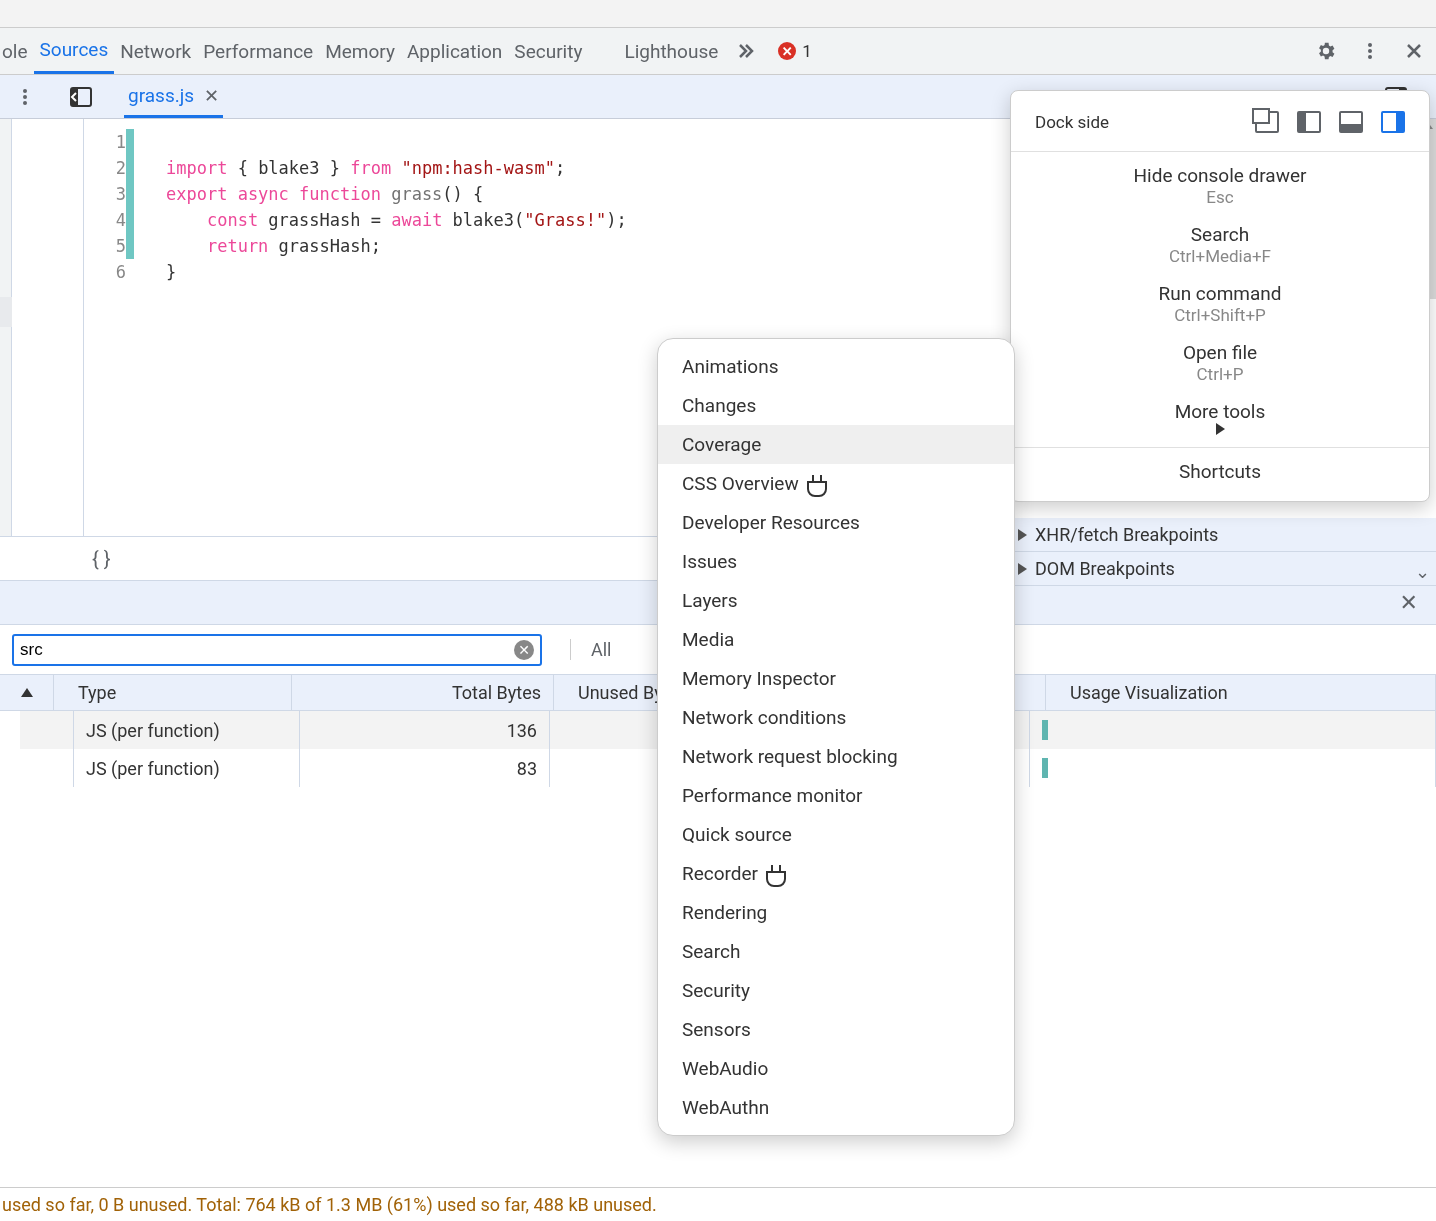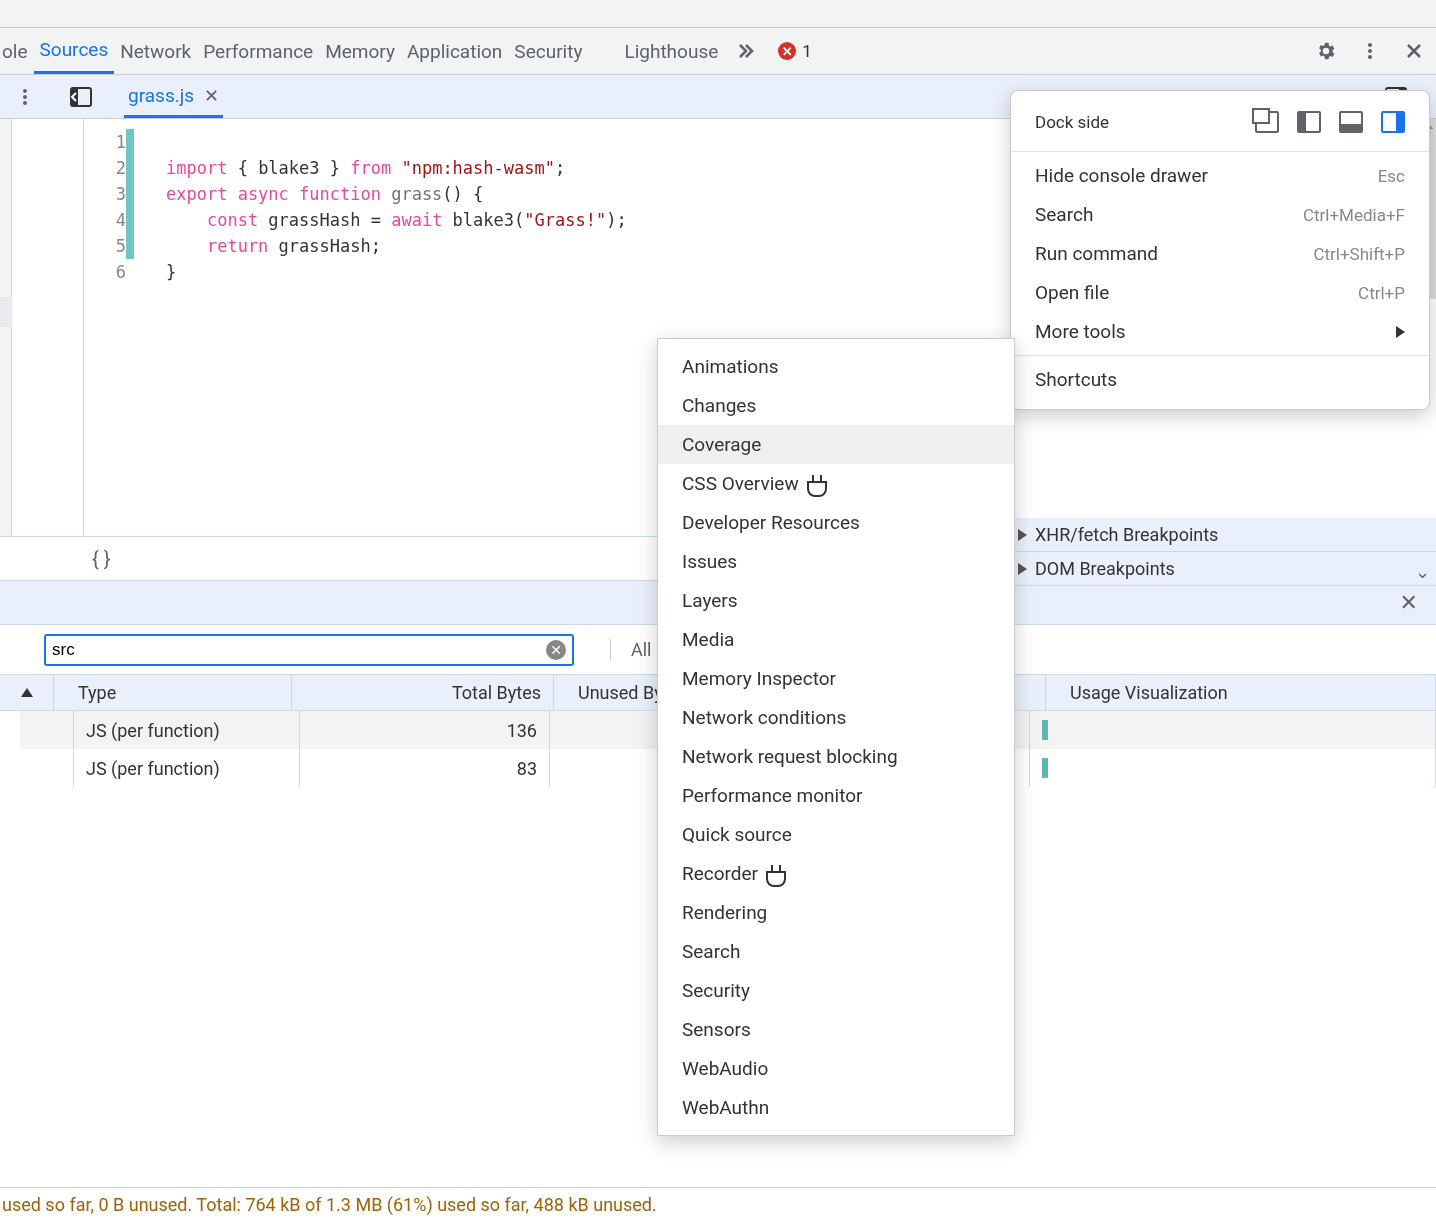--- a/index.html
+++ b/index.html
@@ -209,22 +209,22 @@
   font-size: 22px;
   color: #5f6368;
   cursor: pointer;
 }
 
 
 .filter-row {
   height: 50px;
   display: flex;
   align-items: center;
-  padding: 0 44px;
-  gap: 36px;
+  padding: 0 12px;
+  gap: 28px;
   border-bottom: 1px solid #cfd8e6;
 }
 .filter-input {
   flex: 0 0 530px;
   display: flex;
   align-items: center;
   border: 2px solid #1a73e8;
   border-radius: 3px;
   padding: 2px 6px;
   height: 32px;
@@ -370,38 +370,39 @@
 .dock-icon .bar-b { position: absolute; left:0; right:0; bottom:0; height: 7px; background: #5f6368; }
 .dock-icon .float { position: absolute; left:-5px; top:-5px; width:18px; height:16px; border:2px solid #5f6368; background:#fff; }
 .popover hr { border: none; border-top: 1px solid #e0e0e0; margin: 4px 0; }
 .popover .item {
   display: flex;
   justify-content: space-between;
   align-items: center;
   padding: 8px 24px;
   font-size: 19px;
   cursor: pointer;
+  flex-direction: column;
 }
 .popover .item .sc { color: #888; font-size: 17px; }
 .popover .item .chev {
   width: 0; height: 0;
   border-top: 6px solid transparent;
   border-bottom: 6px solid transparent;
   border-left: 9px solid #333;
 }
 
 
 .submenu {
   position: absolute;
   top: 338px;
   left: 657px;
   width: 358px;
   background: #fff;
   border: 1px solid #ccc;
-  border-radius: 0;
+  border-radius: 16px;
   box-shadow: 0 6px 20px rgba(0,0,0,0.2);
   padding: 8px 0;
   z-index: 60;
 }
 .submenu .sitem {
   padding: 8px 24px;
   font-size: 19px;
   cursor: pointer;
   display: flex;
   align-items: center;

